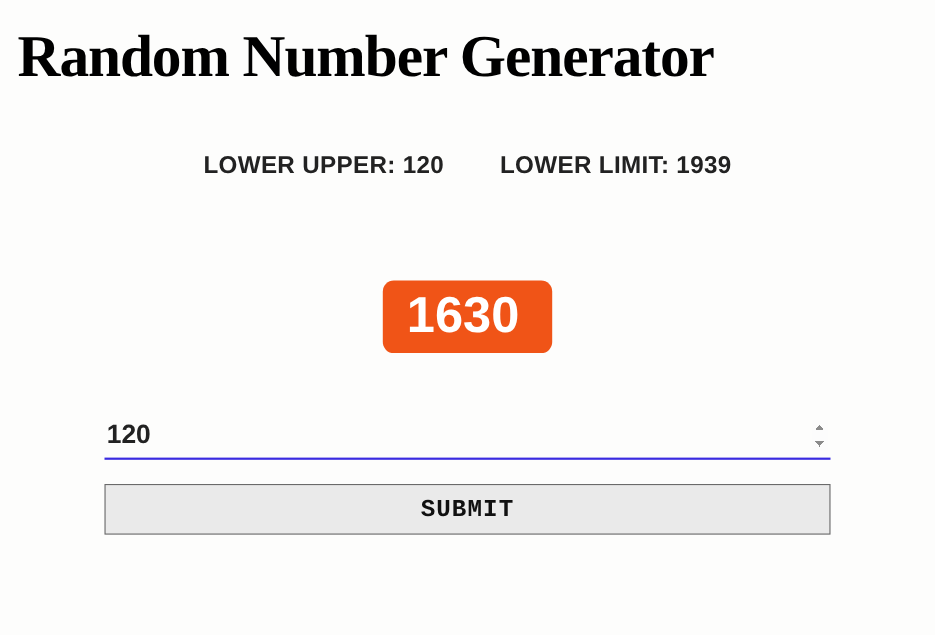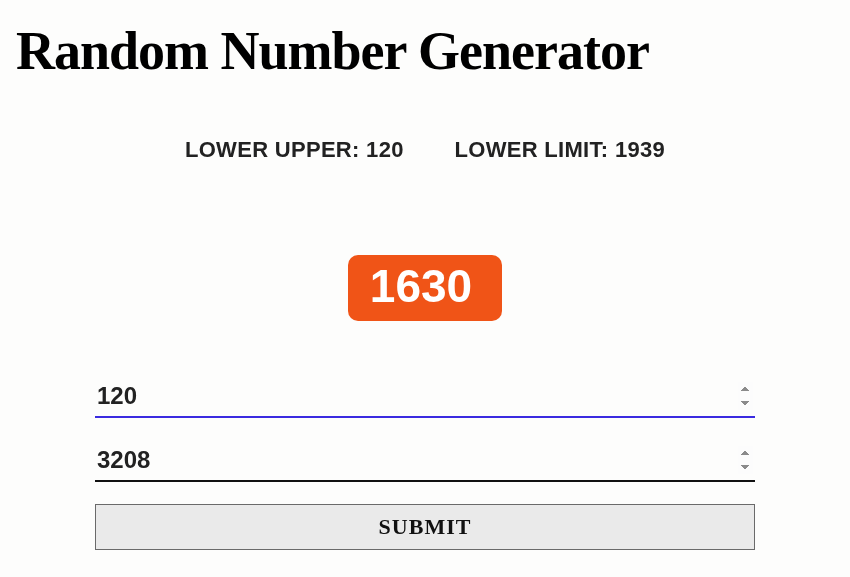--- a/index.html
+++ b/index.html
@@ -86,21 +86,21 @@
       display: block;
       width: 100%;
       height: 46px;
       background: #eaeaea;
       border: 1px solid #6a6a6a;
       font-size: 22px;
       font-weight: 700;
       letter-spacing: 1px;
       color: #111;
       cursor: pointer;
-      font-family: Liberation Serif, serif;
+      font-family: Liberation Mono, monospace;
       margin-top: 4px;
     }
   </style>
 </head>
 <body>
 
 <div class="container">
 
   <h1 class="title">Random Number Generator</h1>
 
@@ -111,17 +111,16 @@
     <span>LOWER LIMIT:</span>
     <span>1939</span>
   </div>
 
   <div class="result-wrapper">
     <div class="result-box">1630</div>
   </div>
 
   <div class="form-area">
     <input type="number" class="num-input focused" value="120" style="">
-    <input type="number" class="num-input" value="3208" style="">
     <button class="submit-btn">SUBMIT</button>
   </div>
 
 </div>
 
 </body></html>

